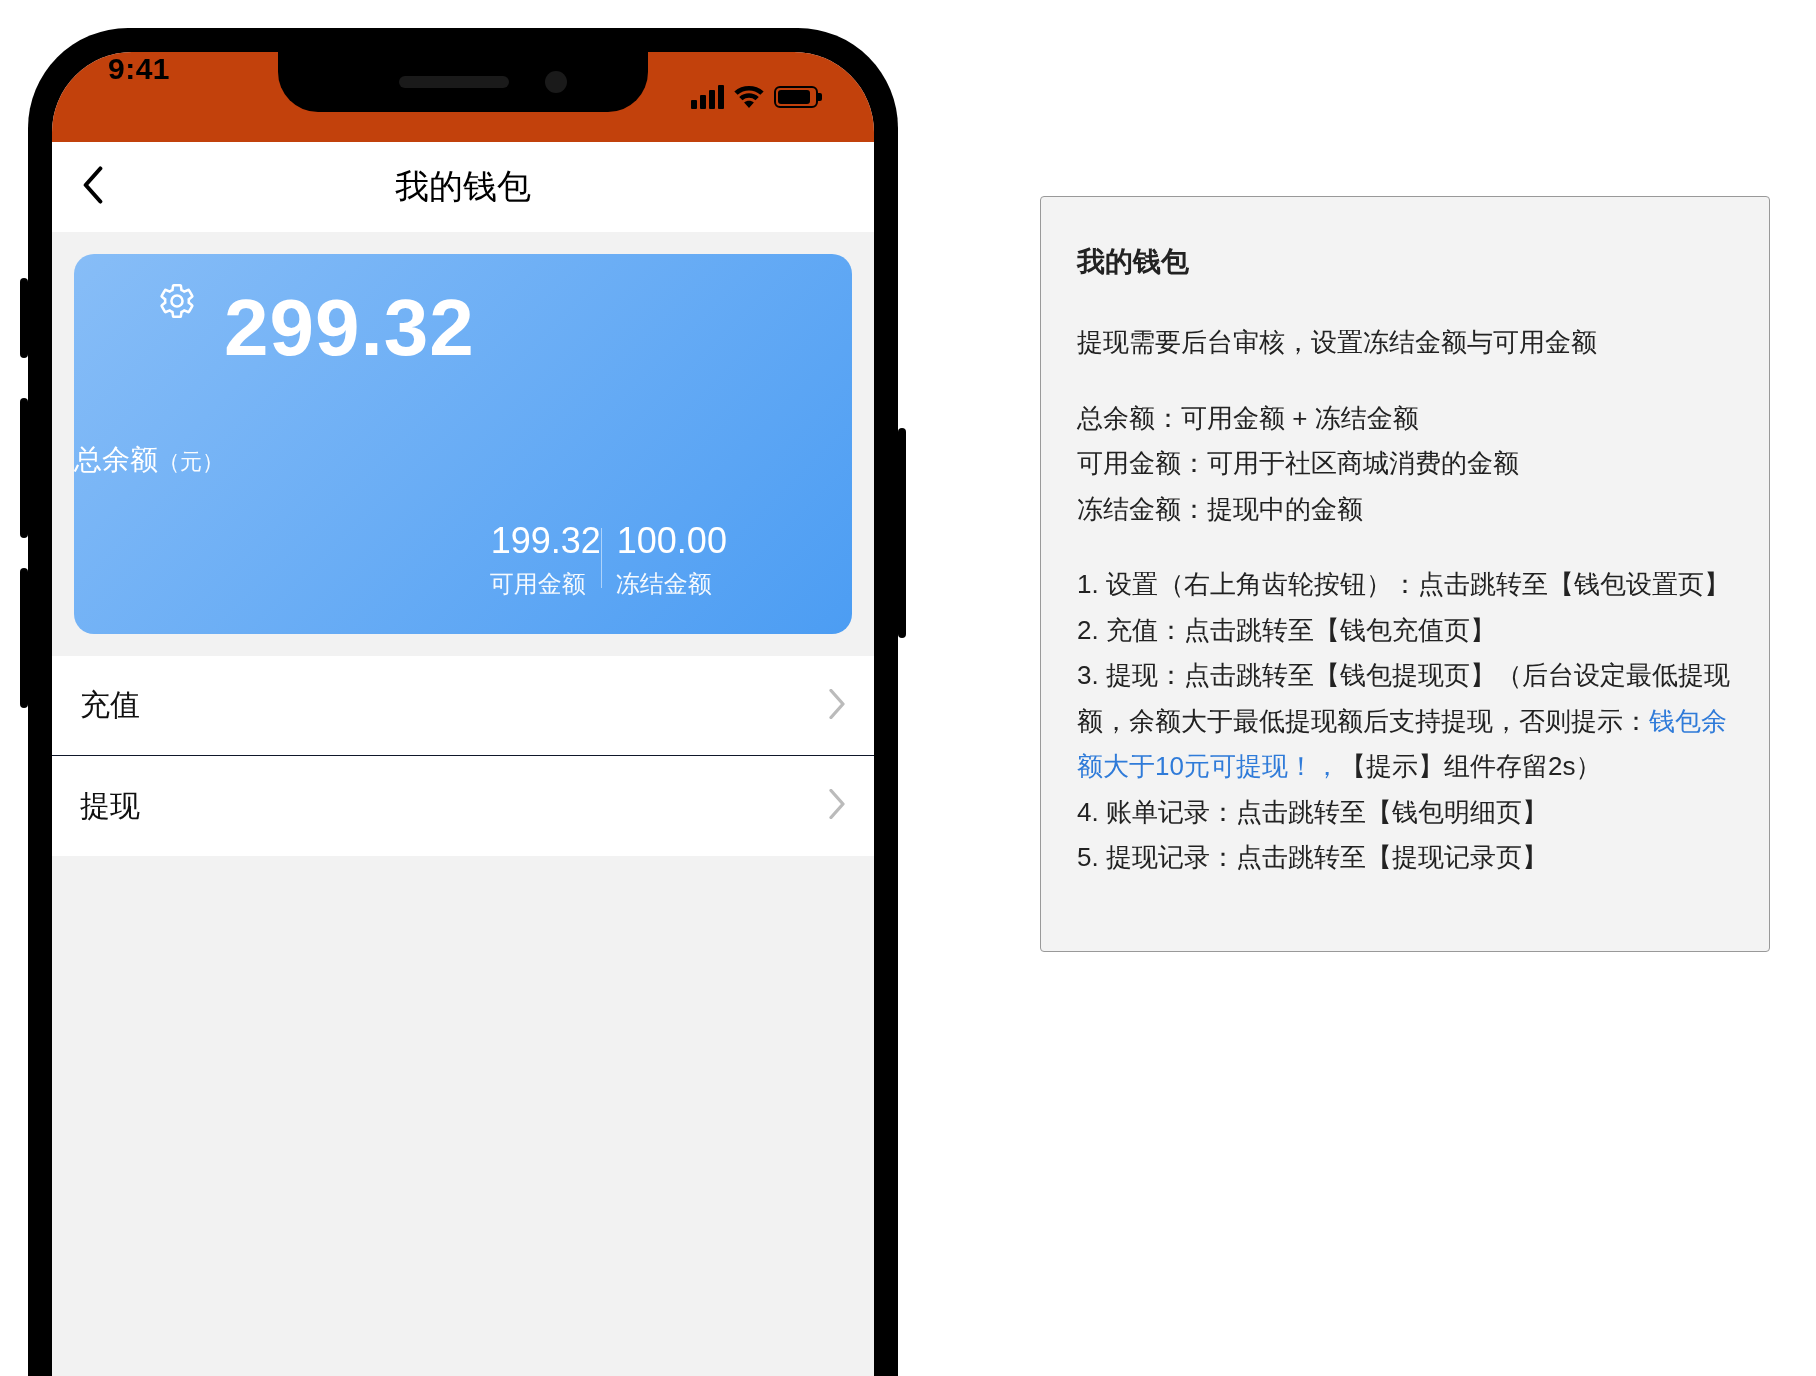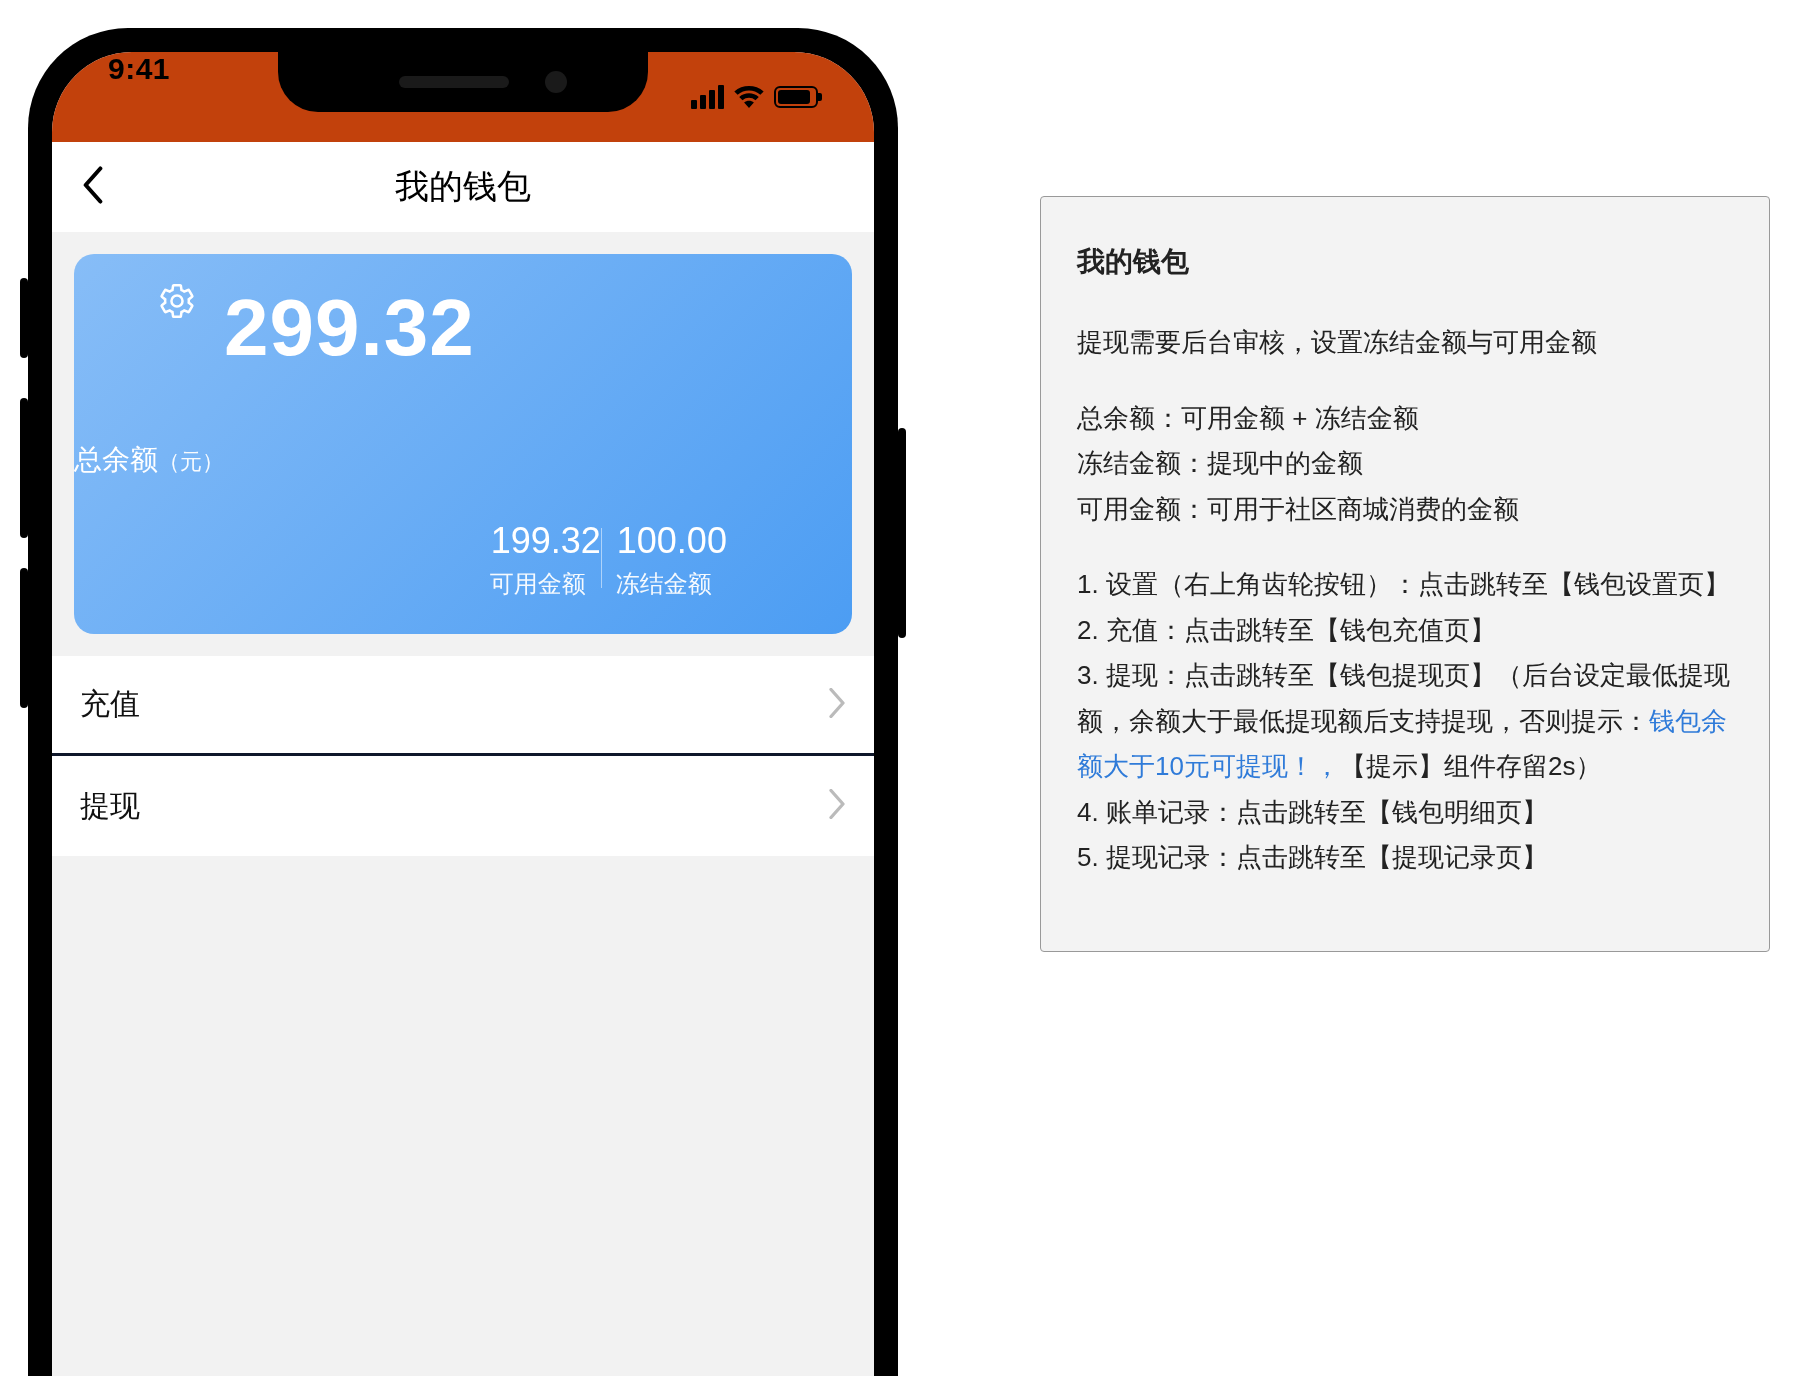--- a/index.html
+++ b/index.html
@@ -167,21 +167,21 @@
     }
     .col-value { font-size: 36px; font-weight: 400; margin-left: 16px; }
     .col-label { font-size: 24px; margin-top: 6px; opacity: 0.95; text-align: right; }
 
     .list-group { background: #fff; margin-top: 22px; }
     .list-item {
       height: 100px;
       display: flex;
       align-items: center;
       padding: 0 28px;
-      border-bottom: 3px solid #0f172a;
+      border-bottom: 1px solid #0f172a;
     }
     .list-item:last-child { border-bottom: none; }
     .list-label { font-size: 30px; color: #111; flex: 1; }
     .chevron svg { width: 18px; height: 30px; }
 
     
     .annotation {
       position: absolute;
       left: 1040px;
       top: 196px;
@@ -288,22 +288,22 @@
 
     </div>
   </div>
 </div>
 
 <div class="annotation">
   <h3>我的钱包</h3>
   <p>提现需要后台审核，设置冻结金额与可用金额</p>
   <div class="group">
     <div>总余额：可用金额 + 冻结金额</div>
+    <div>可用金额：可用于社区商城消费的金额</div>
     <div>冻结金额：提现中的金额</div>
-    <div>可用金额：可用于社区商城消费的金额</div>
   </div>
   <div class="group">
     <div>1. 设置（右上角齿轮按钮）：点击跳转至【钱包设置页】</div>
     <div>2. 充值：点击跳转至【钱包充值页】</div>
     <div>
       <span>3. 提现：点击跳转至【钱包提现页】（后台设定最低提现额，余额大于最低提现额后支持提现，否则提示：</span><span class="link-text">钱包余额大于10元可提现！，</span><span>【提示】组件存留2s）</span>
     </div>
     <div>4. 账单记录：点击跳转至【钱包明细页】</div>
     <div>5. 提现记录：点击跳转至【提现记录页】</div>
   </div>

